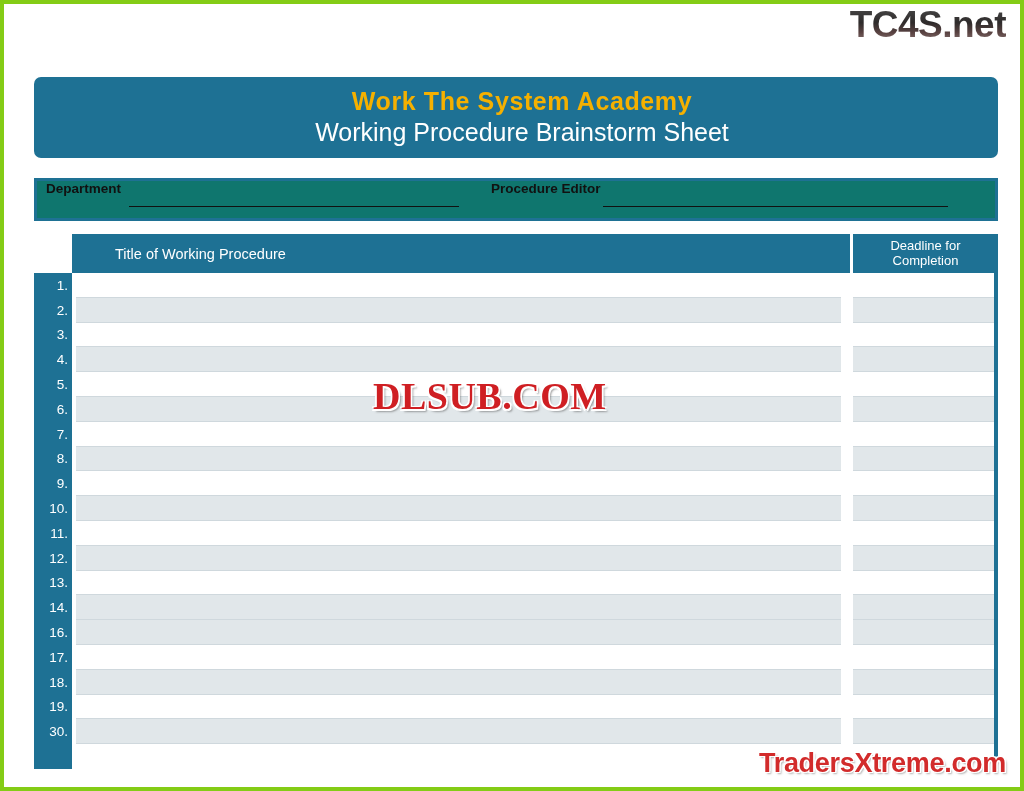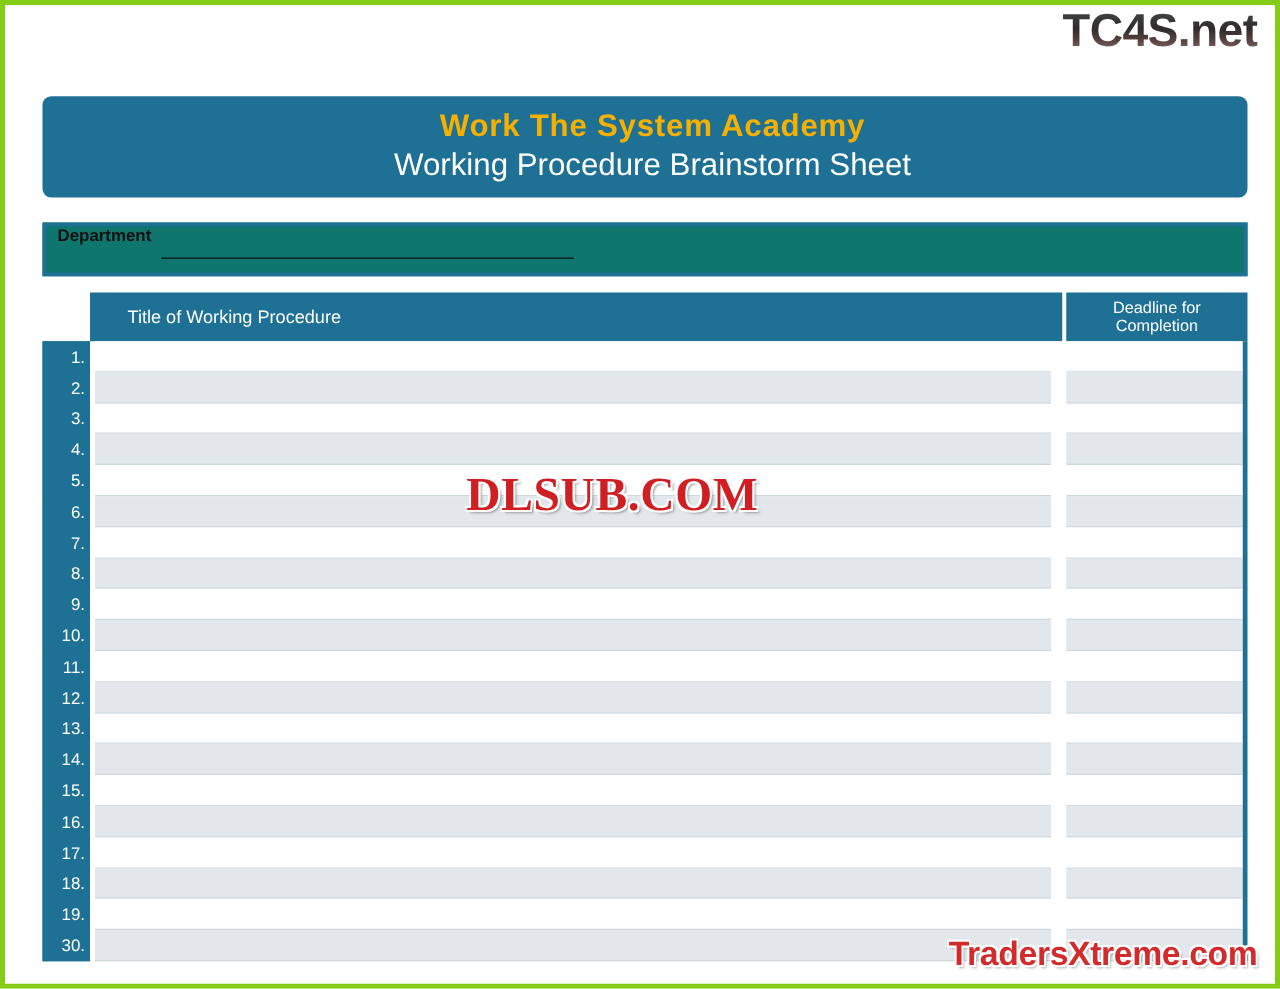--- a/index.html
+++ b/index.html
@@ -143,21 +143,21 @@
     height: 39px;
     display: flex;
   }
   #head-title {
     flex: 1 1 auto;
     background: #1e7194;
     color: #ffffff;
     font-size: 14.5px;
     display: flex;
     align-items: center;
-    padding-left: 30px;
+    padding-left: 43px;
     box-sizing: border-box;
   }
   #head-gap {
     width: 3px;
     background: #ffffff;
   }
   #head-deadline {
     width: 145px;
     background: #1e7194;
     color: #ffffff;
@@ -270,20 +270,24 @@
   <div id="title-banner">
     <div id="banner-title">Work The System Academy</div>
     <div id="banner-subtitle">Working Procedure Brainstorm Sheet</div>
   </div>
 
   <div id="meta-strip">
     <div class="meta-field" id="dept-field">
       <span class="meta-label" id="dept-label">Department</span>
       <span class="meta-rule" id="dept-rule"></span>
     </div>
+    <div class="meta-field" id="editor-field">
+      <span class="meta-label" id="editor-label">Procedure Editor</span>
+      <span class="meta-rule" id="editor-rule"></span>
+    </div>
   </div>
 
   <div id="table-wrap">
 
     <div id="number-rail"></div>
     <div id="right-rail"></div>
 
     <div id="head-row">
       <div id="head-title">Title of Working Procedure</div>
       <div id="head-gap"></div>
@@ -371,26 +375,20 @@
           <div class="cell-title"></div>
           <div class="cell-gap"></div>
           <div class="cell-deadline"></div>
         </div>
         <div class="row shade">
           <div class="row-num">14.</div>
           <div class="cell-title"></div>
           <div class="cell-gap"></div>
           <div class="cell-deadline"></div>
         </div>
-        <div class="row plain">
-          <div class="row-num">15.</div>
-          <div class="cell-title"></div>
-          <div class="cell-gap"></div>
-          <div class="cell-deadline"></div>
-        </div>
         <div class="row shade">
           <div class="row-num">16.</div>
           <div class="cell-title"></div>
           <div class="cell-gap"></div>
           <div class="cell-deadline"></div>
         </div>
         <div class="row plain">
           <div class="row-num">17.</div>
           <div class="cell-title"></div>
           <div class="cell-gap"></div>

